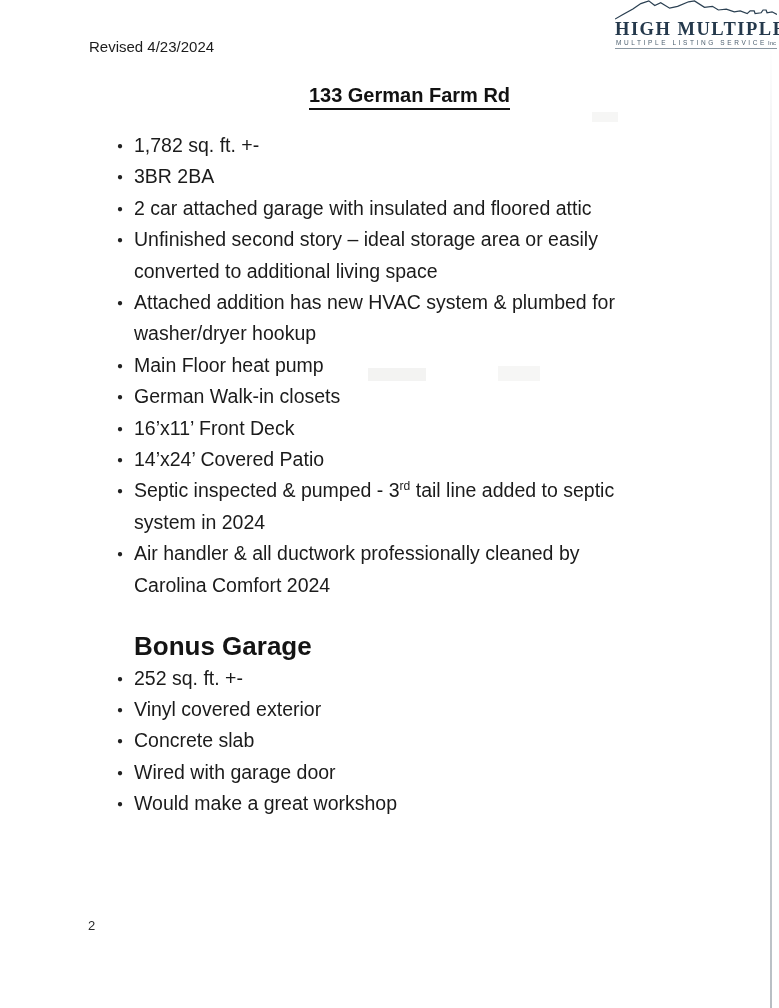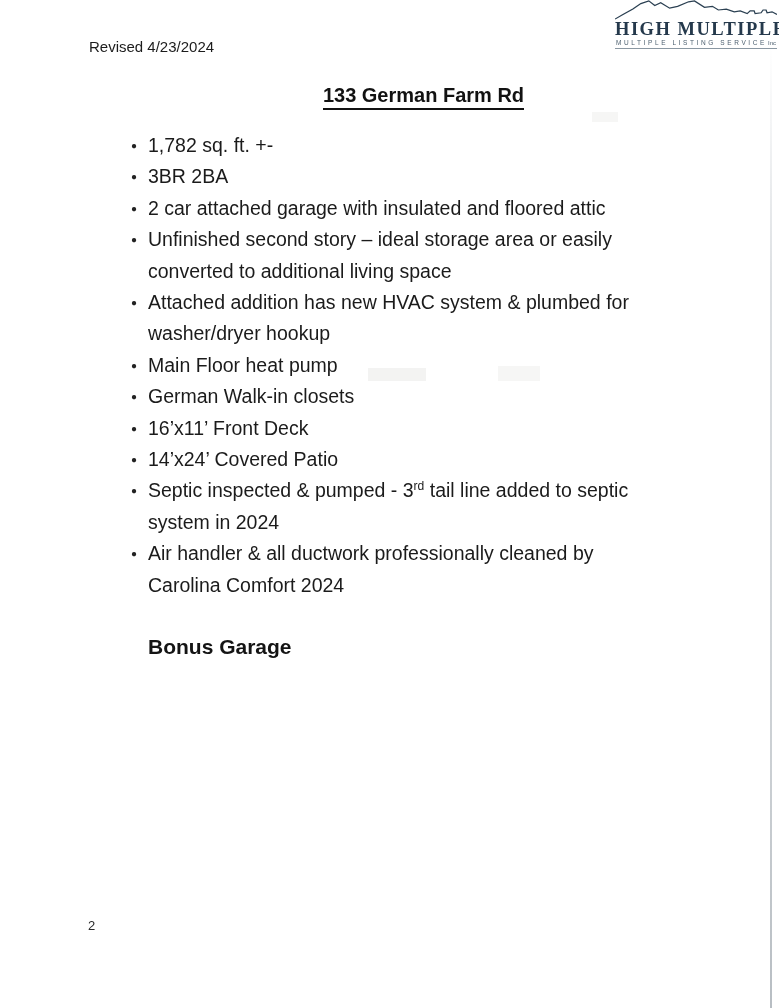--- a/index.html
+++ b/index.html
@@ -56,21 +56,21 @@
   }
   .logo-suffix {
     font-size: 6px;
     color: #4c5f6f;
     margin-left: 1px;
   }
 
   
   .content {
     position: absolute;
-    left: 131px;
+    left: 117px;
     top: 84px;
     width: 585px;
   }
   .title-wrap { text-align: center; height: 28px; }
   .title {
     display: inline-block;
     font-size: 20px;
     font-weight: 700;
     color: #121212;
     border-bottom: 2px solid #121212;
@@ -99,21 +99,21 @@
     color: #222;
   }
   ul.features sup {
     font-size: 0.62em;
     vertical-align: super;
     line-height: 0;
   }
 
   .bonus-heading {
     margin: 30px 0 0 17px;
-    font-size: 21px;
+    font-size: 26px;
     font-weight: 700;
     line-height: 31.4px;
     color: #141414;
   }
   ul.bonus { margin-top: 0; }
 
   .page-number {
     position: absolute;
     left: 88px;
     top: 918px;
@@ -168,20 +168,27 @@
         <li>Main Floor heat pump</li>
         <li>German Walk-in closets</li>
         <li>16’x11’ Front Deck</li>
         <li>14’x24’ Covered Patio</li>
         <li>Septic inspected &amp; pumped - 3<sup>rd</sup> tail line added to septic<br>system in 2024</li>
         <li>Air handler &amp; all ductwork professionally cleaned by<br>Carolina Comfort 2024</li>
       </ul>
 
     <div class="bonus-heading">Bonus Garage</div>
 
+    <ul class="features bonus">
+        <li>252 sq. ft. +-</li>
+        <li>Vinyl covered exterior</li>
+        <li>Concrete slab</li>
+        <li>Wired with garage door</li>
+        <li>Would make a great workshop</li>
+      </ul>
   </div>
 
   <div class="page-number">2</div>
 
   <div class="scan-line-right"></div>
   <div class="smudge s1"></div>
   <div class="smudge s2"></div>
   <div class="smudge s3"></div>
 
 </div>

